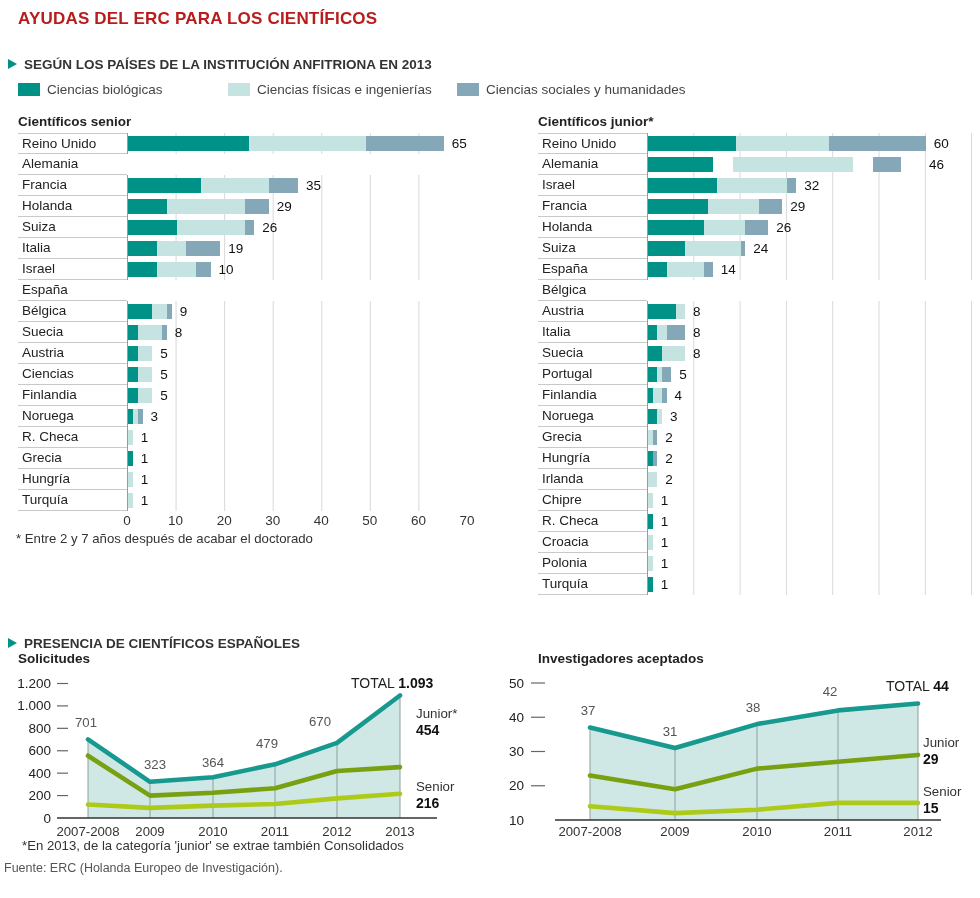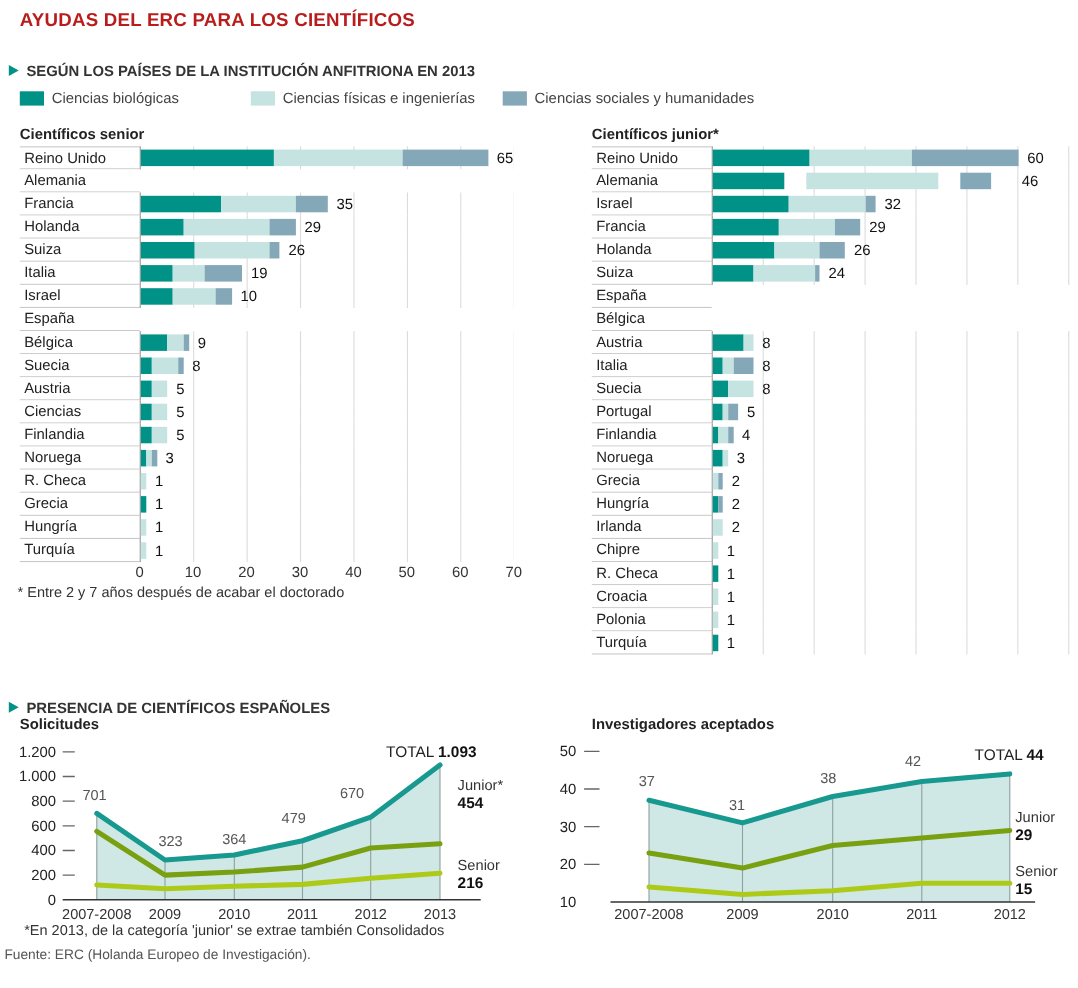--- a/index.html
+++ b/index.html
@@ -233,20 +233,26 @@
       <div class="blbl">Suiza</div>
       <div class="btrack" style="width: 328.73px; background-image: linear-gradient(90deg, transparent calc(100% - 1px), rgb(216, 216, 216) calc(100% - 1px)); background-size: 46.3px 100%;">
         <div class="bseg" style="width: 37.04px; background: rgb(0, 146, 135);"></div>
         <div class="bseg" style="width: 55.56px; background: rgb(197, 227, 224);"></div>
         <div class="bseg" style="width: 4.63px; background: rgb(132, 168, 184);"></div>
         <span class="btot">24</span>
       </div>
     </div>
     <div class="brow">
       <div class="blbl">España</div>
+      <div class="btrack" style="width: 328.73px; background-image: linear-gradient(90deg, transparent calc(100% - 1px), rgb(216, 216, 216) calc(100% - 1px)); background-size: 46.3px 100%;">
+        <div class="bseg" style="width: 18.52px; background: rgb(0, 146, 135);"></div>
+        <div class="bseg" style="width: 37.04px; background: rgb(197, 227, 224);"></div>
+        <div class="bseg" style="width: 9.26px; background: rgb(132, 168, 184);"></div>
+        <span class="btot">14</span>
+      </div>
     </div>
     <div class="brow">
       <div class="blbl">Bélgica</div>
     </div>
     <div class="brow">
       <div class="blbl">Austria</div>
       <div class="btrack" style="width: 328.73px; background-image: linear-gradient(90deg, transparent calc(100% - 1px), rgb(216, 216, 216) calc(100% - 1px)); background-size: 46.3px 100%;">
         <div class="bseg" style="width: 27.78px; background: rgb(0, 146, 135);"></div>
         <div class="bseg" style="width: 9.26px; background: rgb(197, 227, 224);"></div>
         <span class="btot">8</span>

